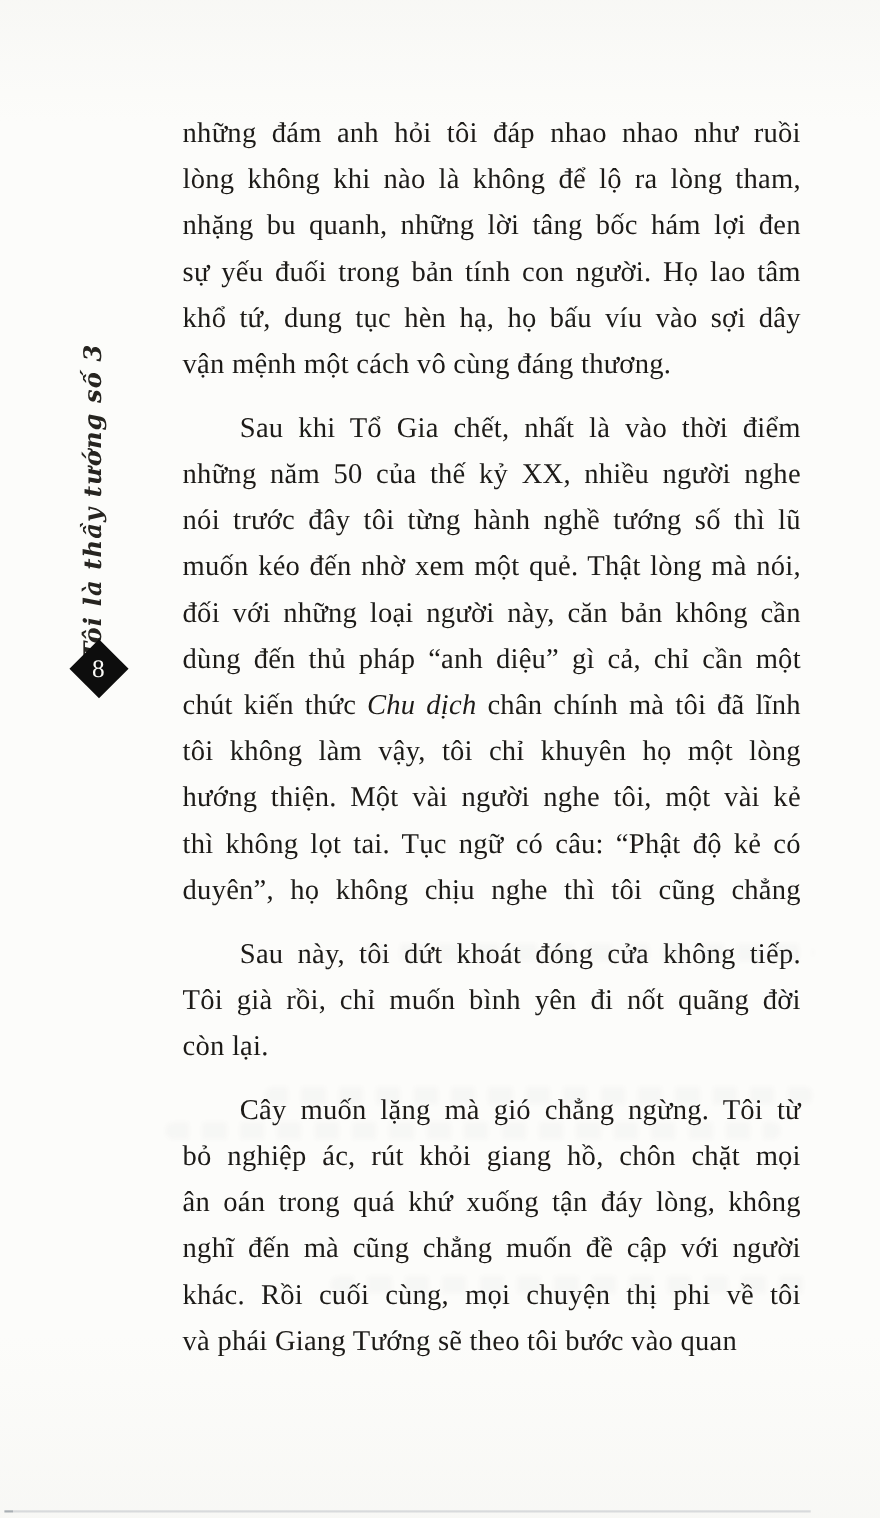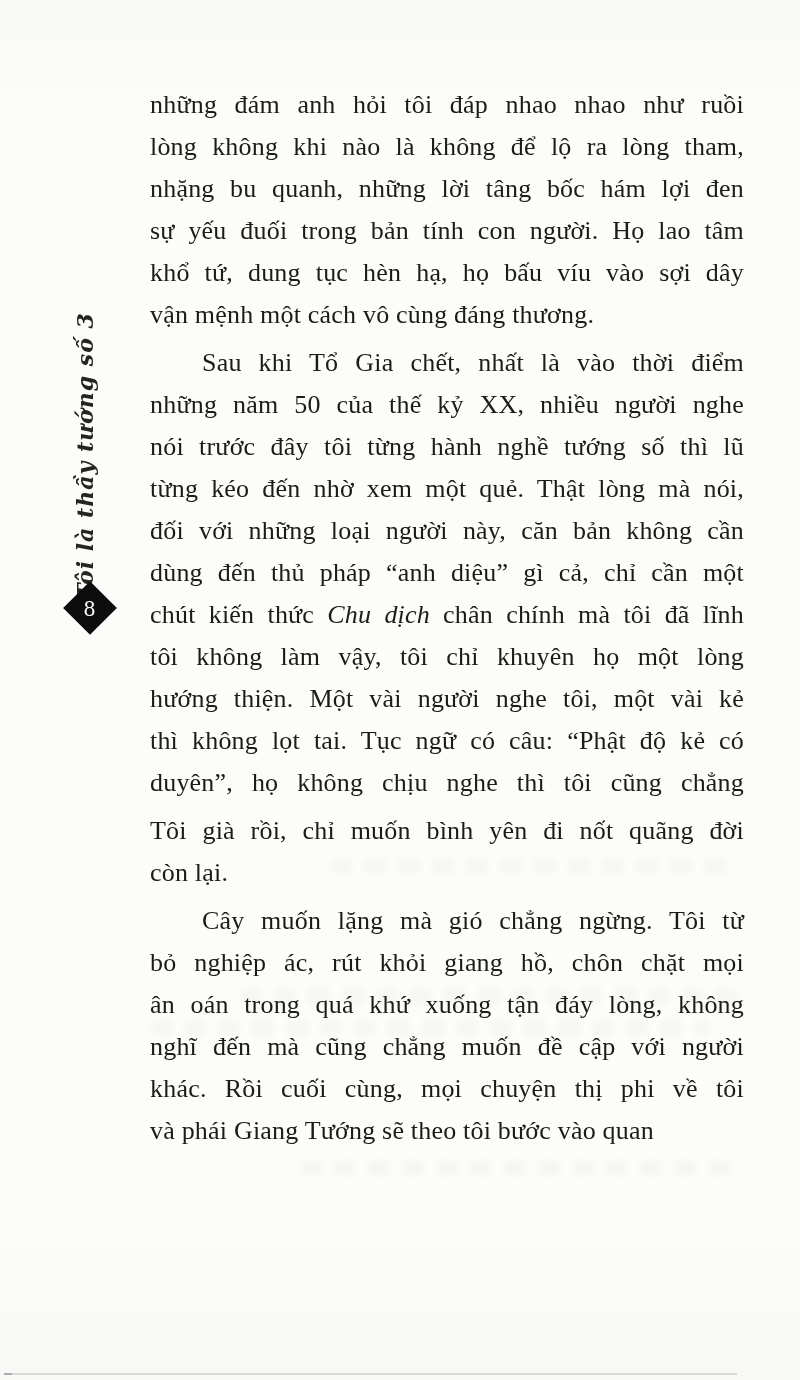--- a/index.html
+++ b/index.html
@@ -28,21 +28,21 @@
   
   .body-text {
     position: absolute;
     left: 150px;
     top: 84px;
     width: 594px;
     font-size: 26px;
     line-height: 42px;
     letter-spacing: 0.2px;
   }
-  .para { margin: 0; }
+  .para { margin: 16px; }
   .para + .para { margin-top: 6px; }
   .line {
     text-align: justify;
     text-align-last: justify;
     white-space: normal;
   }
   .line.last { text-align-last: left; }
   .para.indent .line.first { text-indent: 52px; }
   .line i { font-style: italic; }
 
@@ -126,30 +126,31 @@
       <div class="line"><span>lòng không khi nào là không để lộ ra lòng tham,</span></div>
       <div class="line"><span>nhặng bu quanh, những lời tâng bốc hám lợi đen</span></div>
       <div class="line"><span>sự yếu đuối trong bản tính con người. Họ lao tâm</span></div>
       <div class="line"><span>khổ tứ, dung tục hèn hạ, họ bấu víu vào sợi dây</span></div>
       <div class="line last"><span>vận mệnh một cách vô cùng đáng thương.</span></div>
     </div>
     <div class="para indent">
       <div class="line first"><span>Sau khi Tổ Gia chết, nhất là vào thời điểm</span></div>
       <div class="line"><span>những năm 50 của thế kỷ XX, nhiều người nghe</span></div>
       <div class="line"><span>nói trước đây tôi từng hành nghề tướng số thì lũ</span></div>
-      <div class="line"><span>từng kéo đến nhờ xem một quẻ. Thật lòng mà nói,</span></div>
+      <div class="line"><span>muốn kéo đến nhờ xem một quẻ. Thật lòng mà nói,</span></div>
       <div class="line"><span>đối với những loại người này, căn bản không cần</span></div>
       <div class="line"><span>dùng đến thủ pháp “anh diệu” gì cả, chỉ cần một</span></div>
       <div class="line"><span>chút kiến thức </span><i>Chu dịch</i><span> chân chính mà tôi đã lĩnh</span></div>
       <div class="line"><span>tôi không làm vậy, tôi chỉ khuyên họ một lòng</span></div>
       <div class="line"><span>hướng thiện. Một vài người nghe tôi, một vài kẻ</span></div>
       <div class="line"><span>thì không lọt tai. Tục ngữ có câu: “Phật độ kẻ có</span></div>
       <div class="line"><span>duyên”, họ không chịu nghe thì tôi cũng chẳng</span></div>
     </div>
     <div class="para indent">
+      <div class="line first"><span>Sau này, tôi dứt khoát đóng cửa không tiếp.</span></div>
       <div class="line"><span>Tôi già rồi, chỉ muốn bình yên đi nốt quãng đời</span></div>
       <div class="line last"><span>còn lại.</span></div>
     </div>
     <div class="para indent">
       <div class="line first"><span>Cây muốn lặng mà gió chẳng ngừng. Tôi từ</span></div>
       <div class="line"><span>bỏ nghiệp ác, rút khỏi giang hồ, chôn chặt mọi</span></div>
       <div class="line"><span>ân oán trong quá khứ xuống tận đáy lòng, không</span></div>
       <div class="line"><span>nghĩ đến mà cũng chẳng muốn đề cập với người</span></div>
       <div class="line"><span>khác. Rồi cuối cùng, mọi chuyện thị phi về tôi</span></div>
       <div class="line last"><span>và phái Giang Tướng sẽ theo tôi bước vào quan</span></div>

